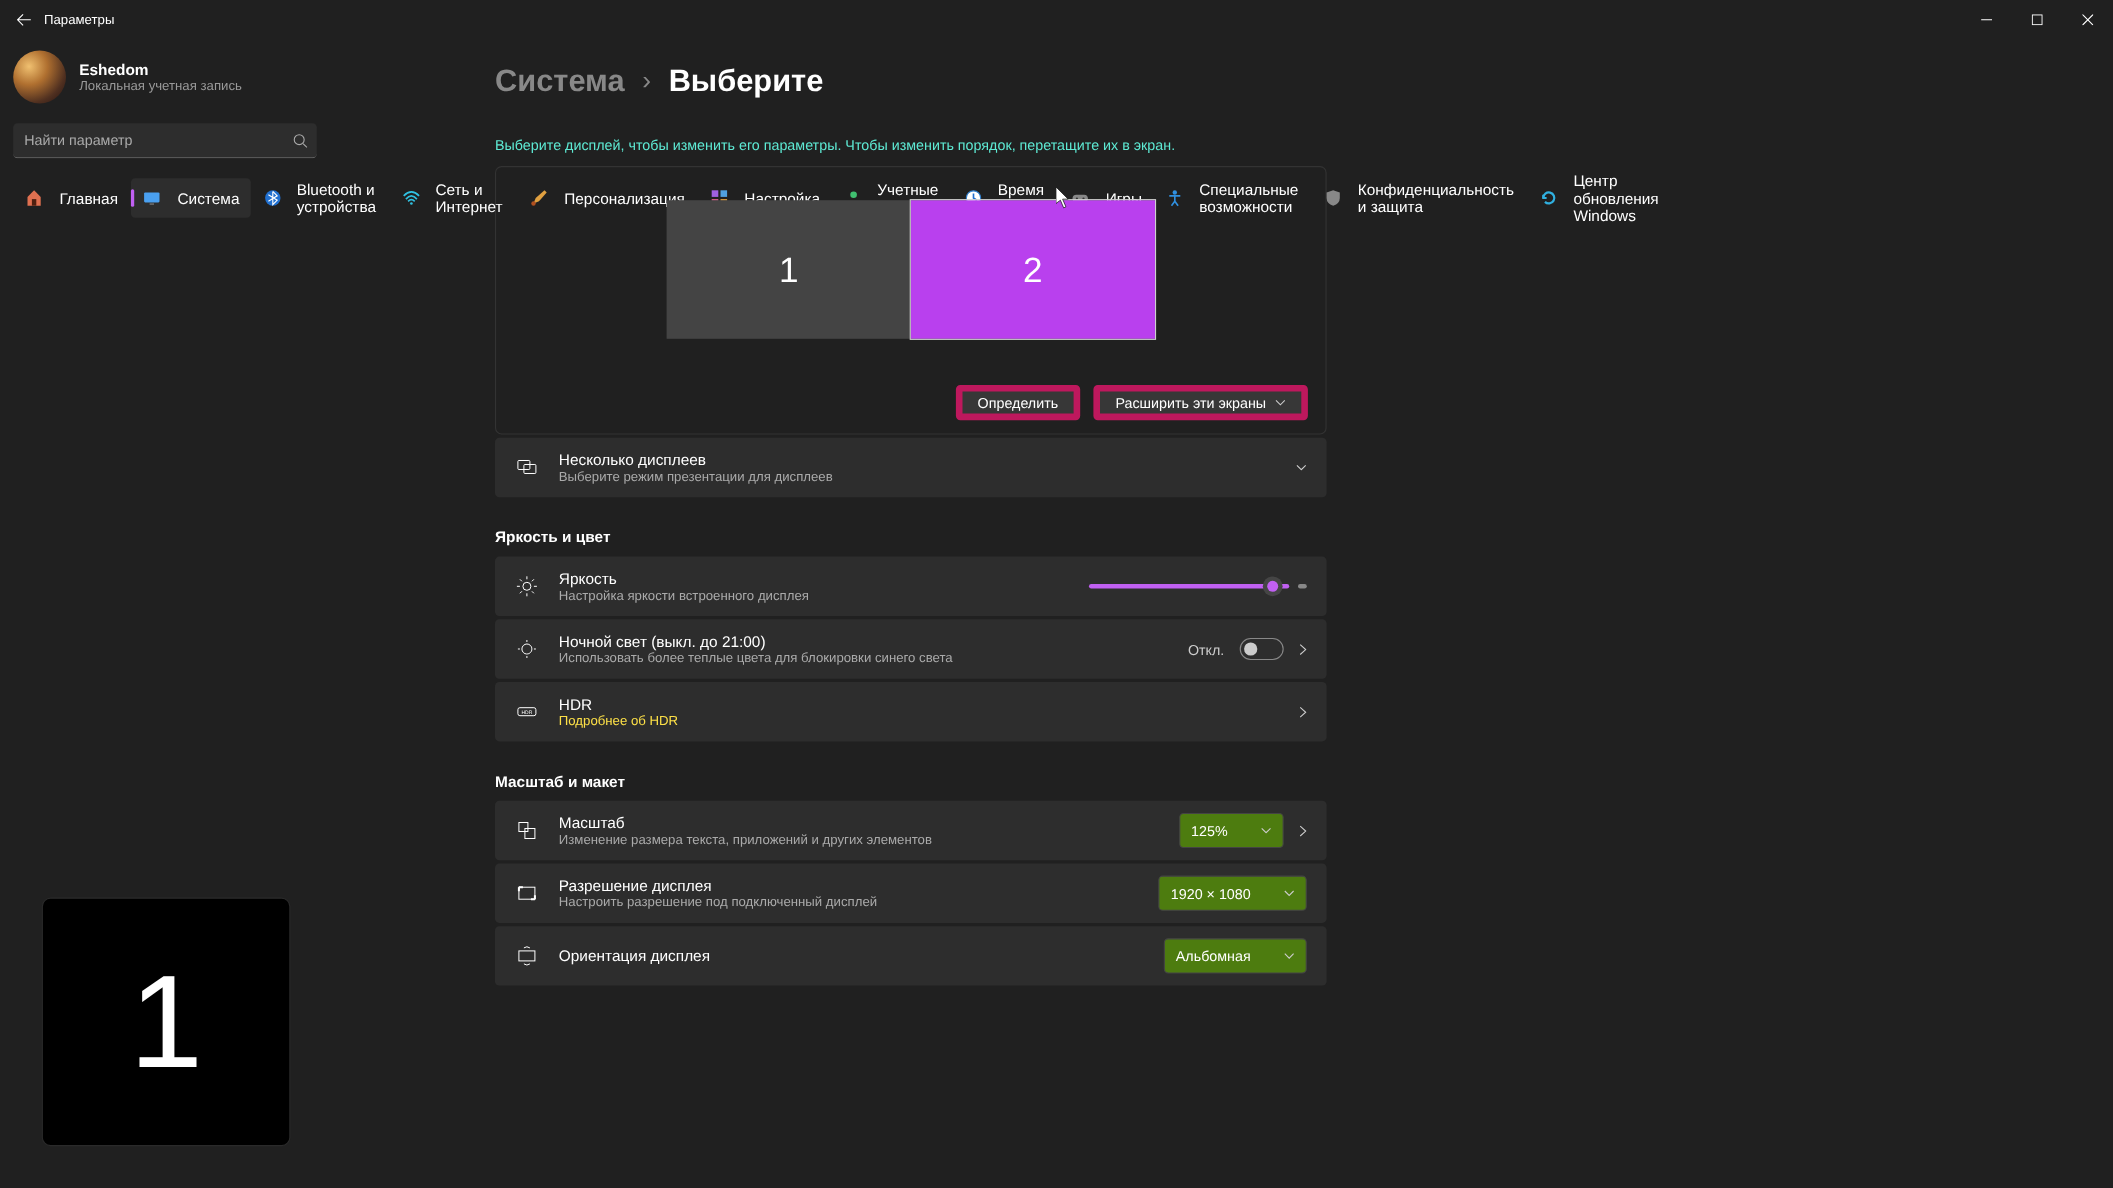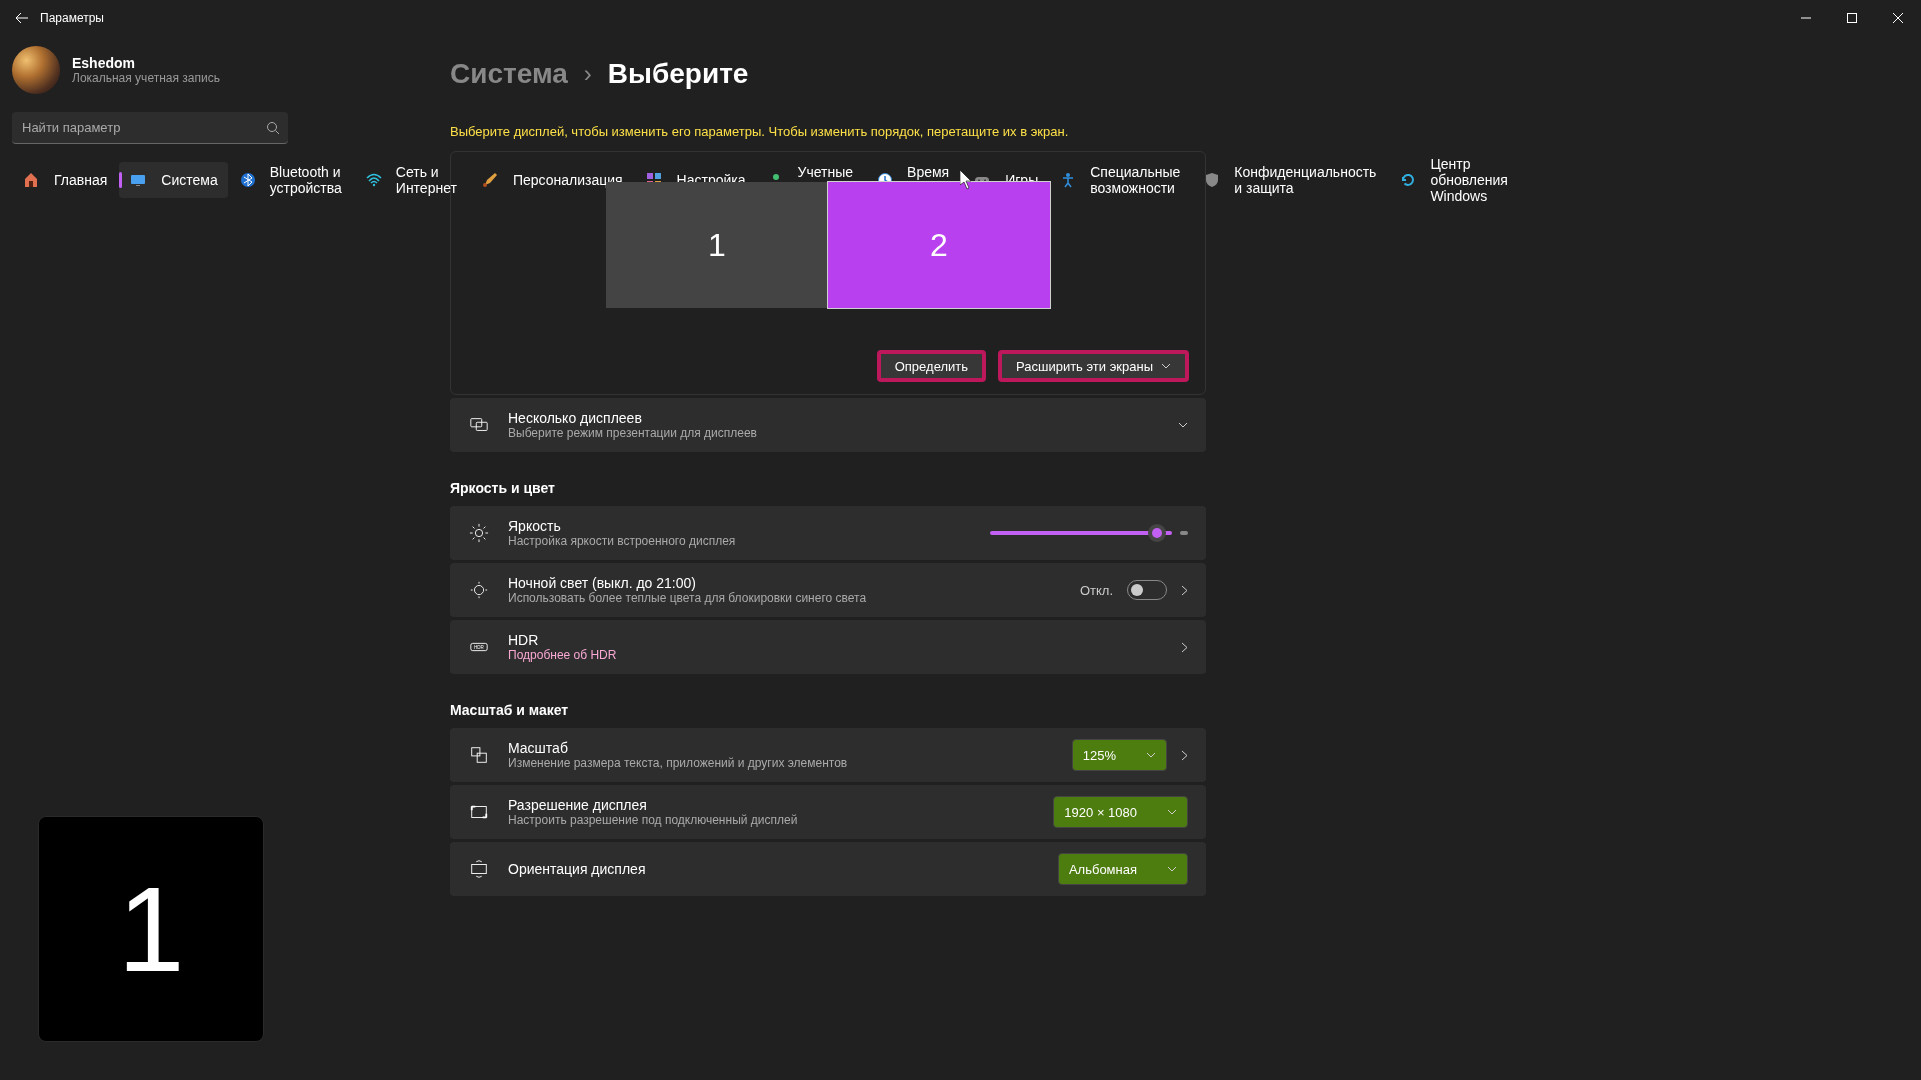--- a/index.html
+++ b/index.html
@@ -34,39 +34,39 @@
 .nav-icon svg { width: 16px; height: 16px; }
 
 .main { flex: 1; overflow-y: auto; padding: 22px 0 40px 0; }
 .main-inner { width: 756px; margin-left: 150px; }
 
 .breadcrumb { display: flex; align-items: center; gap: 16px; margin-bottom: 34px; }
 .breadcrumb-root { font-size: 28px; font-weight: 600; color: #888; }
 .breadcrumb-sep { font-size: 24px; color: #888; }
 .breadcrumb-current { font-size: 28px; font-weight: 600; }
 
-.helper { font-size: 13px; color: #fde047; margin-bottom: 12px; }
+.helper { font-size: 13px; color: #5eead4; margin-bottom: 12px; }
 
 .arrangement { border: 1px solid #333; border-radius: 6px; padding: 0; }
 .arrangement-canvas { height: 186px; display: flex; align-items: center; justify-content: center; gap: 0; position: relative; }
 .display-box { height: 126px; display: flex; align-items: center; justify-content: center; font-size: 32px; outline: 1px solid transparent; }
 .display-1 { width: 222px; background: #444; }
 .display-2 { width: 222px; background: #b940ee; outline: 1px solid #d0d0d0; }
 .arrangement-bar { height: 56px; display: flex; align-items: center; justify-content: flex-end; gap: 12px; padding: 0 16px; border-top: 0px solid #333; }
-.btn { height: 32px; padding: 0 14px; background: #373737; border: 4px solid #be185d; border-radius: 4px; color: #fff; font-size: 13px; cursor: pointer; display: inline-flex; align-items: center; gap: 8px; }
+.btn { height: 32px; padding: 0 14px; background: #373737; border: 6px solid #be185d; border-radius: 4px; color: #fff; font-size: 13px; cursor: pointer; display: inline-flex; align-items: center; gap: 8px; }
 .chev-down { width: 10px; height: 6px; }
 
 .card { background: #2d2d2d; border-radius: 4px; height: 54px; display: flex; align-items: center; padding: 0 18px; gap: 18px; margin-bottom: 3px; }
 .card.expandable { cursor: pointer; }
 .card-icon { width: 22px; height: 22px; display: flex; align-items: center; justify-content: center; }
 .card-icon svg { width: 20px; height: 20px; stroke: #fff; fill: none; }
 .card-text { flex: 1; }
 .card-title { font-size: 14px; }
 .card-sub { font-size: 12px; color: #aaa; }
-.card-link { font-size: 12px; color: #f9a8d4; }
+.card-link { font-size: 12px; color: #fde047; }
 .card-right { display: flex; align-items: center; gap: 14px; }
 
 .section-title { font-size: 14px; font-weight: 600; margin: 28px 0 10px 0; }
 
 .slider-wrap { display: flex; align-items: center; gap: 8px; }
 .slider { width: 182px; height: 4px; background: #c160f2; border-radius: 2px; position: relative; }
 .slider-thumb2 { position:absolute; right:6px; top:50%; transform:translate(0,-50%); width:18px; height:18px; border-radius:50%; background:#454545; display:flex; align-items:center; justify-content:center;}
 .slider-thumb2::after { content:""; width:10px; height:10px; border-radius:50%; background:#c160f2;}
 .slider-right-gap { width:8px; height:4px; background:#888; border-radius:2px; }
 

